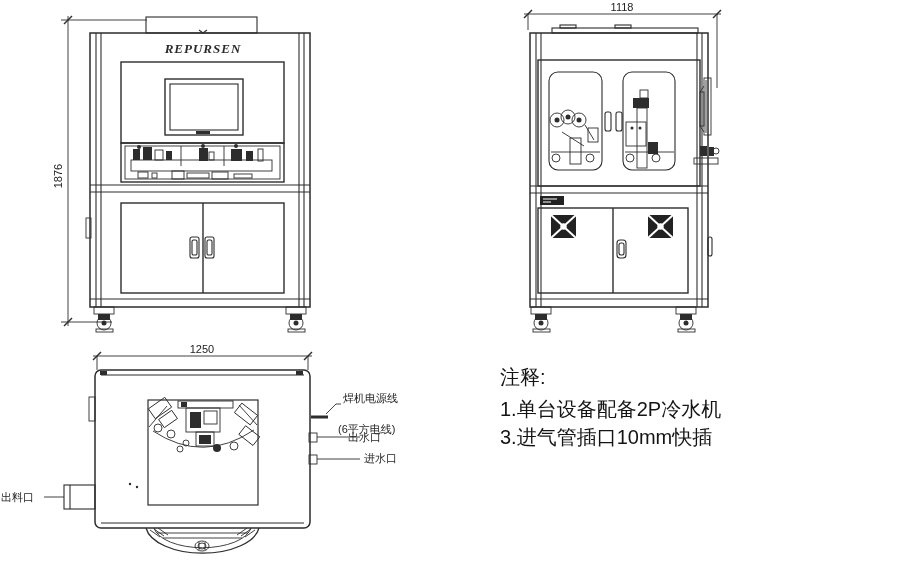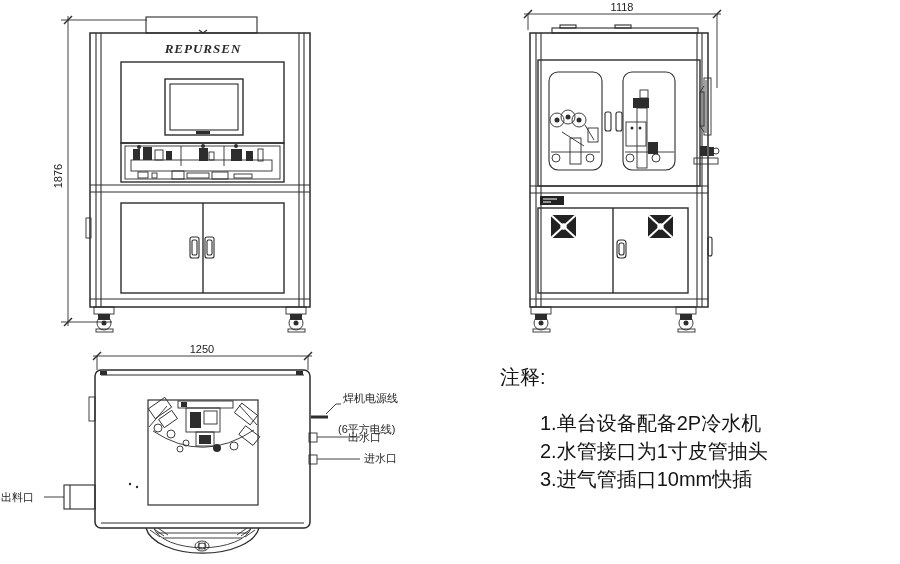--- a/index.html
+++ b/index.html
@@ -1,22 +1,22 @@
 <!DOCTYPE html>
 <html><head>
 <meta charset="utf-8">
 <style>
   html,body{margin:0;padding:0;background:#ffffff;}
   .canvas{position:relative;width:900px;height:564px;background:#ffffff;overflow:hidden;
           font-family:"Liberation Sans",sans-serif;color:#1f1f1f;}
   .canvas svg{position:absolute;left:0;top:0;}
   .port-label{position:absolute;font-size:11px;line-height:14px;color:#1f1f1f;white-space:nowrap;}
   .notes{position:absolute;left:500px;top:364px;font-size:20px;color:#141414;}
-  .notes .notes-title{margin:0 0 18px 0;font-weight:400;}
-  .notes .note-line{line-height:28px;white-space:nowrap;margin-left:40px;}
+  .notes .notes-title{margin:0 0 4px 0;font-weight:400;}
+  .notes .note-line{line-height:28px;white-space:nowrap;}
   svg text{font-family:"Liberation Sans",sans-serif;fill:#222222;}
   text.dim{font-size:11px;}
   text.brand{font-family:"Liberation Serif",serif;font-style:italic;font-weight:700;
              font-size:13px;letter-spacing:1px;fill:#2a2a2a;}
 </style>
 </head>
 <body>
 
 <div class="canvas">
 
@@ -304,17 +304,16 @@
 
 <div class="port-label" style="left:343px;top:391px;">焊机电源线</div>
 <div class="port-label" style="left:338px;top:422px;">(6平方电线)</div>
 <div class="port-label" style="left:348px;top:430px;">出水口</div>
 <div class="port-label" style="left:364px;top:452px;font-family:Liberation Mono, monospace;">进水口</div>
 <div class="port-label" style="left:1px;top:490px;">出料口</div>
 
 <div class="notes">
   <div class="notes-title">注释:</div>
   <div class="note-line">1.单台设备配备2P冷水机</div>
-  <div class="note-line">2.水管接口为1寸皮管抽头</div>
   <div class="note-line">3.进气管插口10mm快插</div>
 </div>
 
 </div>
 
 </body></html>

